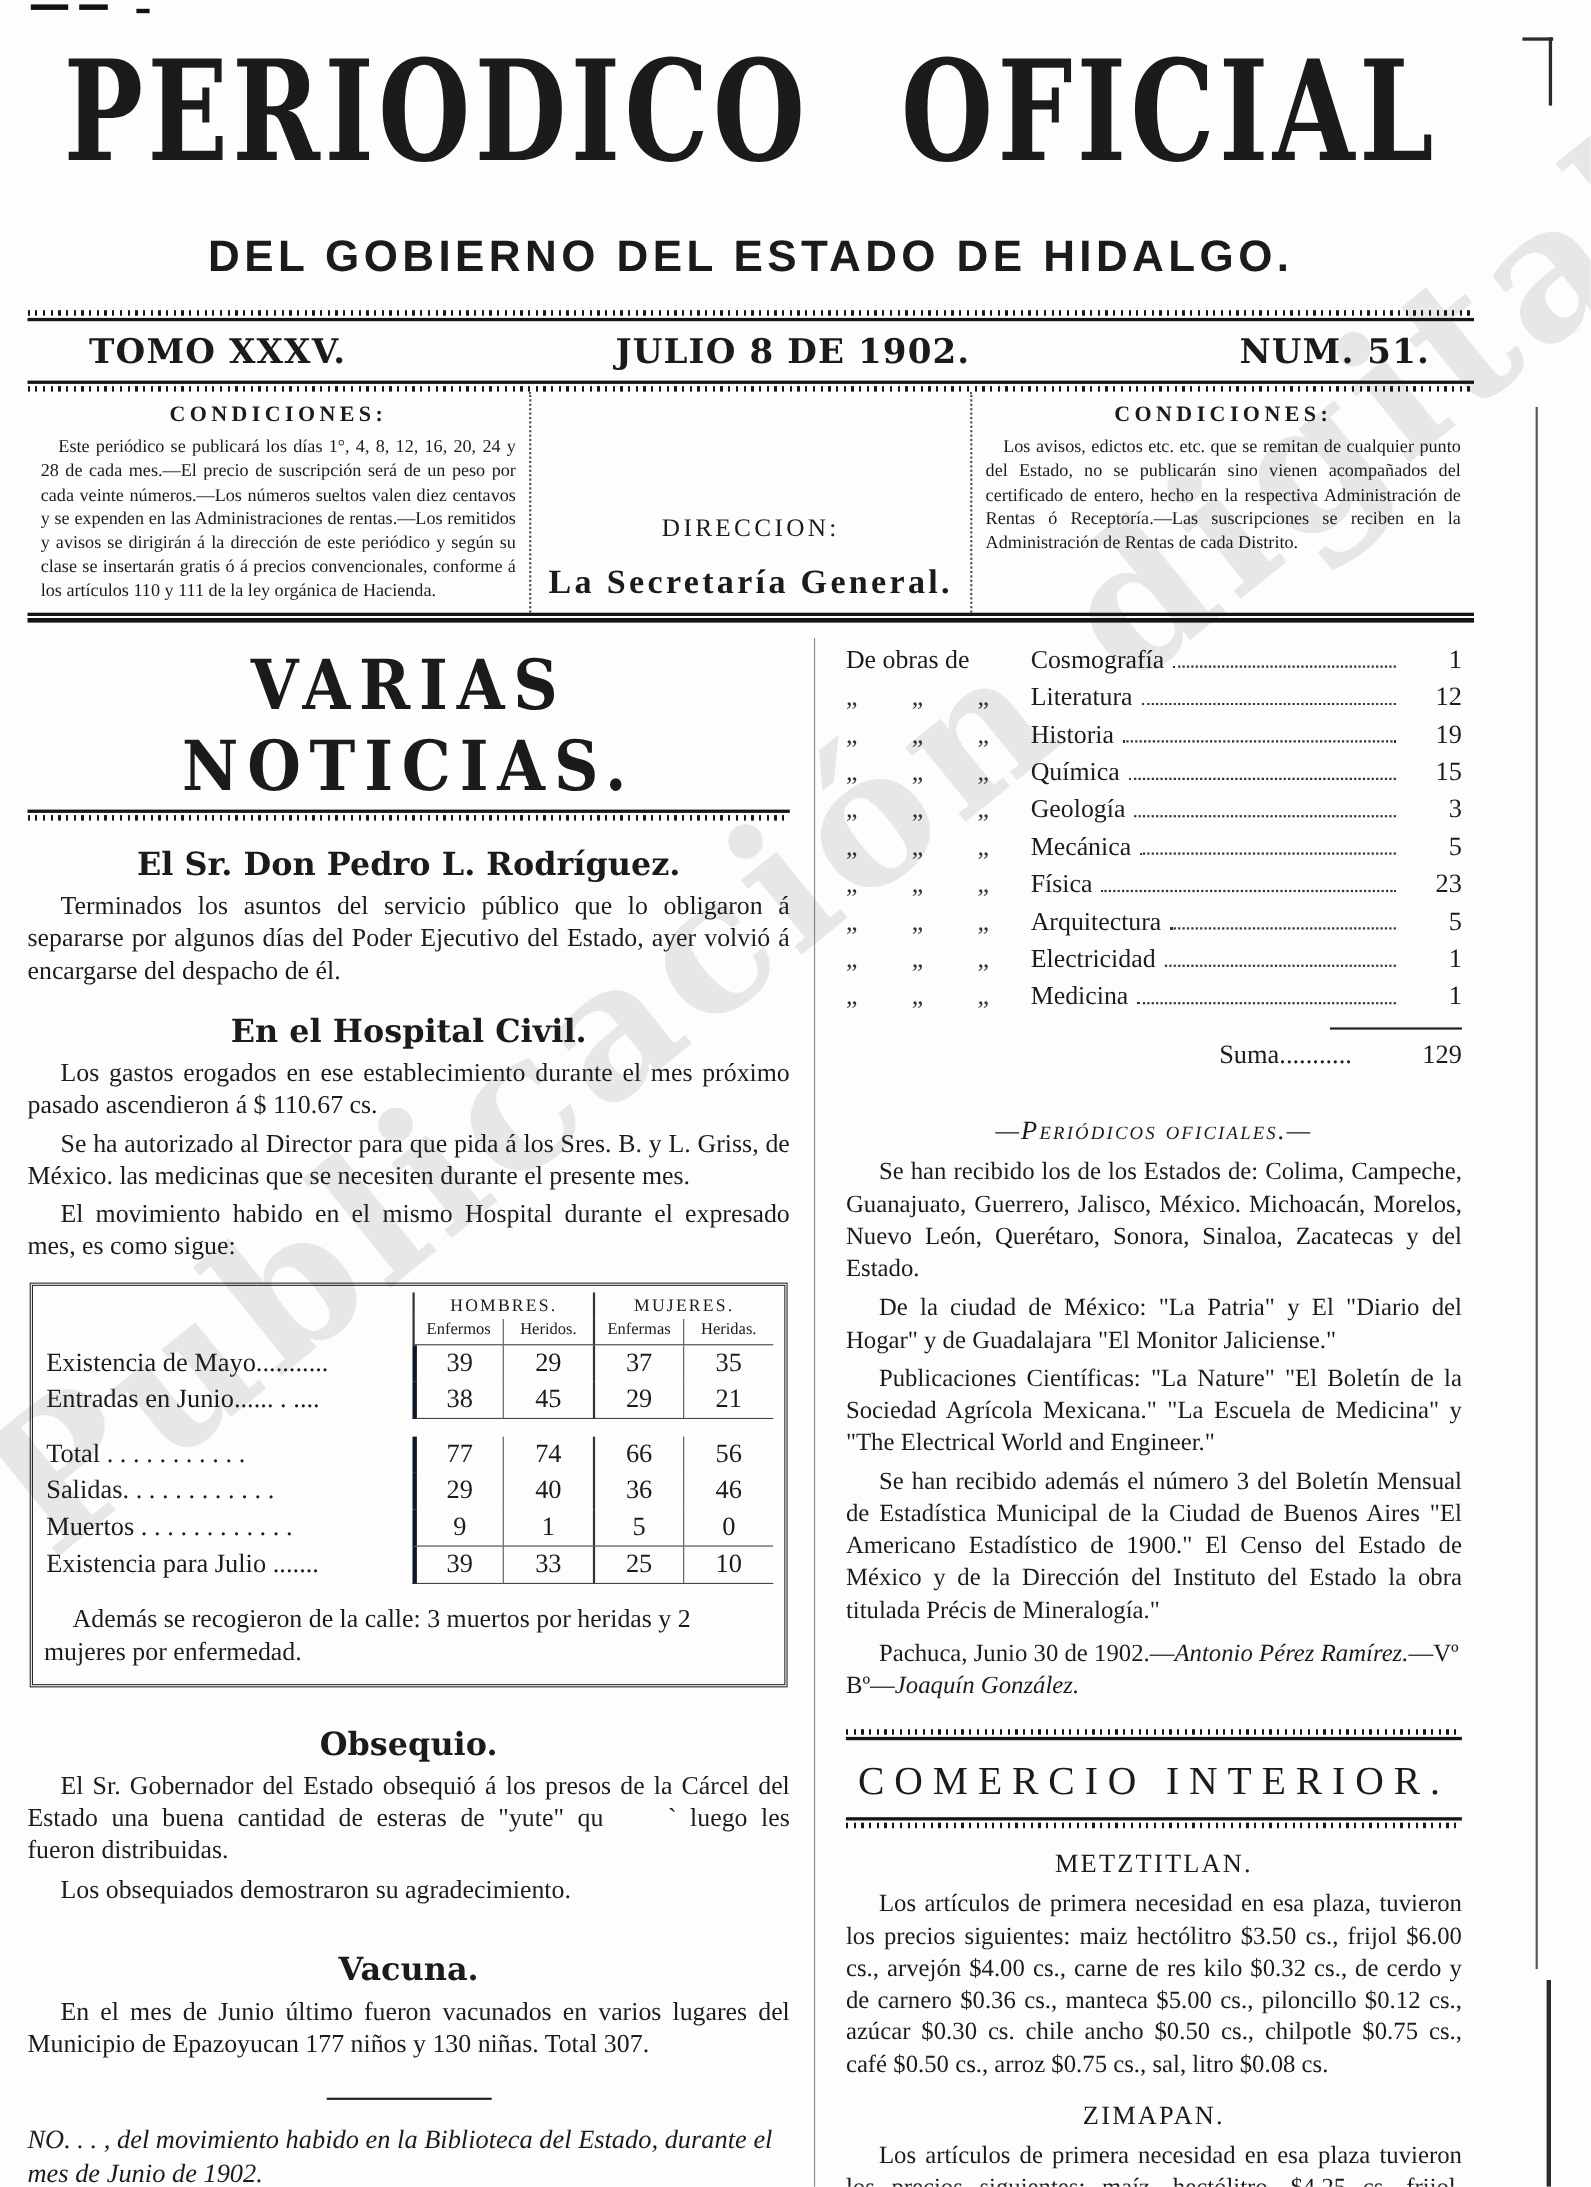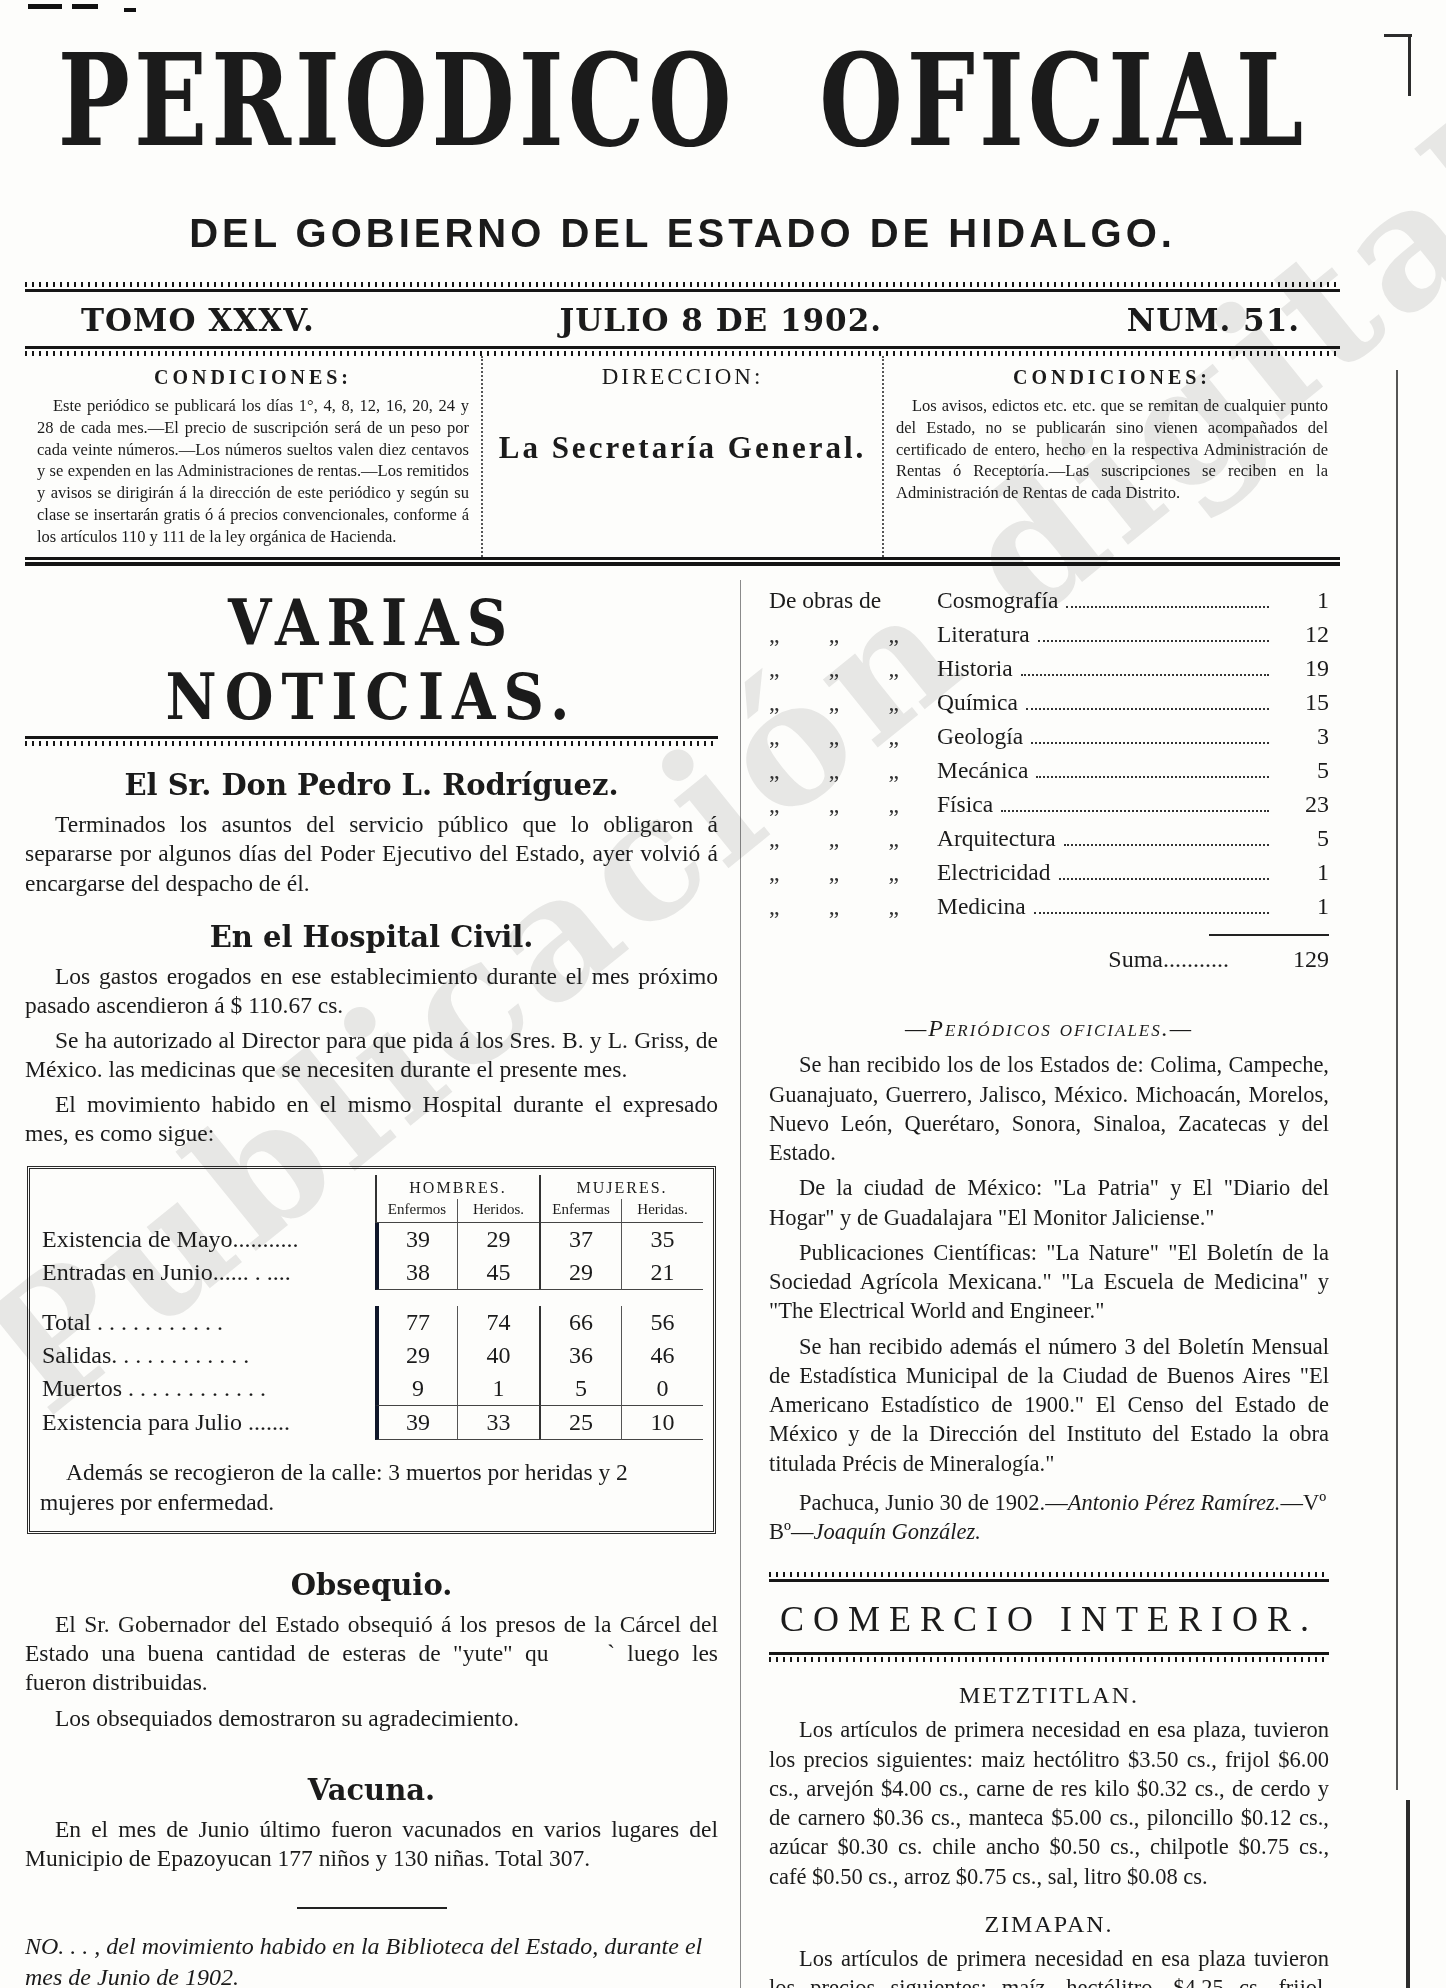--- a/index.html
+++ b/index.html
@@ -31,21 +31,21 @@
   .dateline{display:flex;justify-content:space-between;align-items:baseline;
     padding:10px 40px 8px 56px;font-weight:bold;font-size:31px;
     font-family:"DejaVu Serif",serif;letter-spacing:1px;}
   .heavy{height:9px;background:linear-gradient(#141414 0 3px,#fdfdfb 3px 5px,#141414 5px 100%);}
 
   
   .boxes{display:flex;align-items:stretch;min-height:145px;}
   .hbox{padding:8px 12px 10px;}
   .hbox.l{width:432px;}
   .hbox.c{width:375px;border-left:2px dotted #555;border-right:2px dotted #555;
-    display:flex;flex-direction:column;justify-content:flex-start;align-items:center;gap:40px;}
+    display:flex;flex-direction:column;justify-content:flex-end;align-items:center;gap:18px;}
   .hbox.r{flex:1;}
   .cond-title{text-align:center;font-weight:bold;font-size:20px;letter-spacing:4px;margin:2px 0 6px;}
   .cond-body{font-size:16.5px;line-height:1.32;text-align:justify;text-indent:16px;}
   .dir-label{font-size:23px;letter-spacing:3px;}
   .dir-value{font-size:31px;letter-spacing:3px;font-weight:bold;}
 
   
   .columns{display:flex;margin-top:14px;}
   .col-left{width:693px;padding-right:22px;border-right:1px solid #8a8a8a;}
   .col-right{width:560px;padding-left:28px;}

